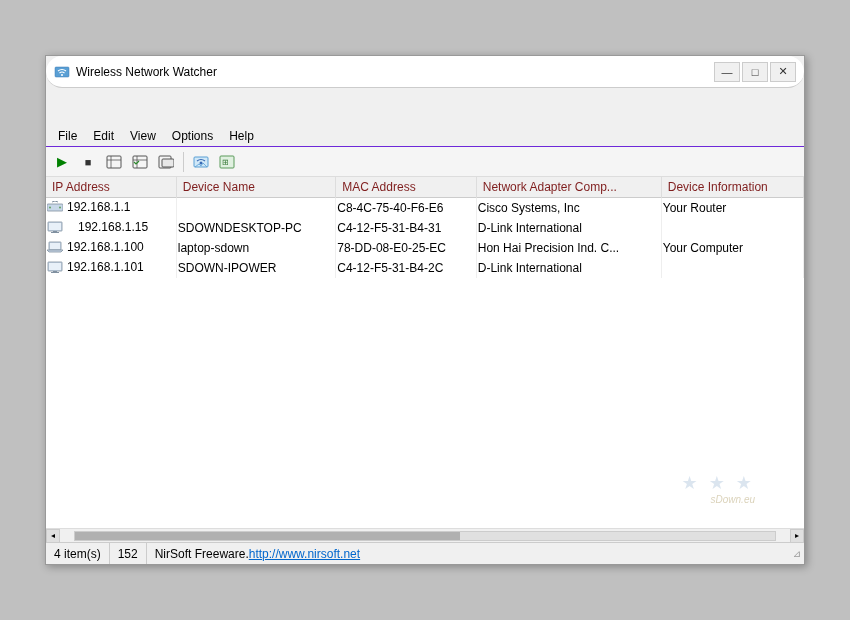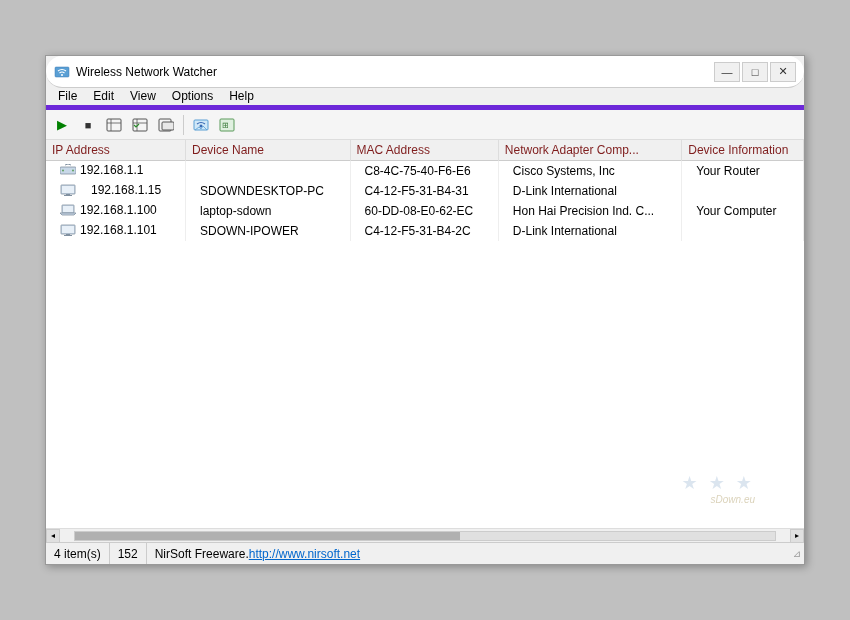--- a/index.html
+++ b/index.html
@@ -57,24 +57,25 @@
       display: flex;
       align-items: center;
       justify-content: center;
       font-size: 11px;
       color: #333;
     }
 
     .menu-bar {
       height: 22px;
       display: flex;
-      align-items: flex-end;
+      align-items: center;
       padding: 0 4px;
       background: #f0f0f0;
-      border-bottom: 5px solid #6d28d9;
+      border-bottom: 1px solid #6d28d9;
+      margin-top: 37px;
     }
     .menu-item {
       padding: 2px 8px;
       cursor: pointer;
       font-size: 12px;
       color: #000;
     }
 
     .toolbar {
       height: 30px;
@@ -121,21 +122,21 @@
     th {
       text-align: left;
       padding: 3px 6px;
       font-weight: normal;
       border-right: 1px solid #ddd;
       white-space: nowrap;
       cursor: pointer;
       color: #7f1d1d;
     }
     td {
-      padding: 2px 14px;
+      padding: 2px 1px;
       border-right: 1px solid #eee;
       white-space: nowrap;
       color: #000;
       vertical-align: middle;
     }
 
     .scrollbar-area {
       height: 14px;
       background: #f0f0f0;
       border-top: 1px solid #ddd;
@@ -334,21 +335,21 @@
             <tr>
               <td><span style="display:inline-flex;align-items:center;gap:4px;">
                   <svg width="16" height="12" viewBox="0 0 16 12">
       <rect x="2" y="1" width="12" height="8" rx="0.5" fill="#c8d8e8" stroke="#8090a0" stroke-width="0.8"></rect>
       <rect x="3" y="2" width="10" height="6" fill="#e8f0f8"></rect>
       <path d="M0 9 L16 9 L14 11 L2 11 Z" fill="#c8d8e8" stroke="#8090a0" stroke-width="0.8"></path>
     </svg>
                   <span>192.168.1.100</span>
                 </span></td>
               <td>laptop-sdown</td>
-              <td>60-DD-08-E0-62-EC</td>
+              <td>78-DD-08-E0-25-EC</td>
               <td>Hon Hai Precision Ind. C...</td>
               <td>Your Computer</td>
             </tr>
             <tr>
               <td><span style="display:inline-flex;align-items:center;gap:4px;">
                   <svg width="16" height="12" viewBox="0 0 16 12">
       <rect x="1" y="1" width="14" height="9" rx="0.5" fill="#c8d8e8" stroke="#8090a0" stroke-width="0.8"></rect>
       <rect x="2" y="2" width="12" height="7" fill="#e8f0f8"></rect>
       <rect x="6" y="10" width="4" height="1" fill="#8090a0"></rect>
       <rect x="4" y="11" width="8" height="1" fill="#8090a0"></rect>

